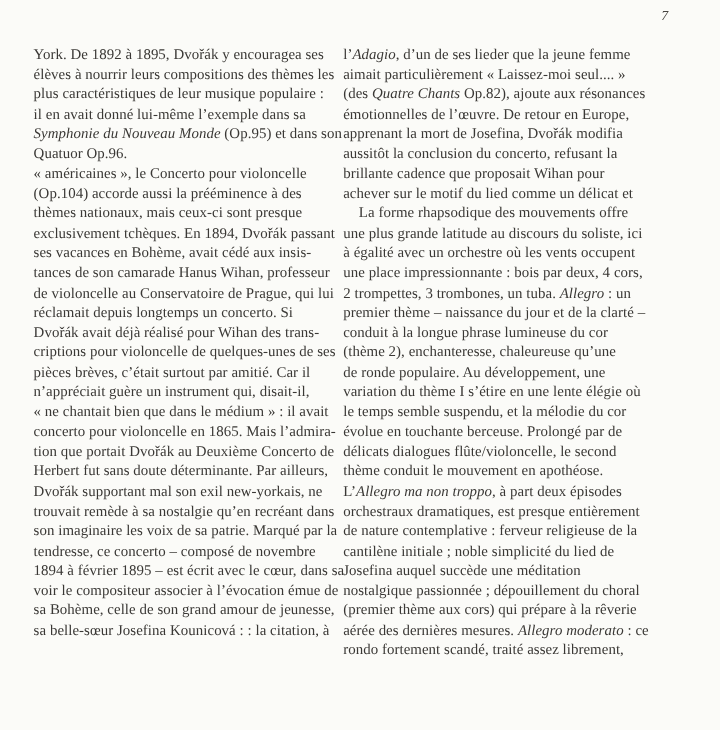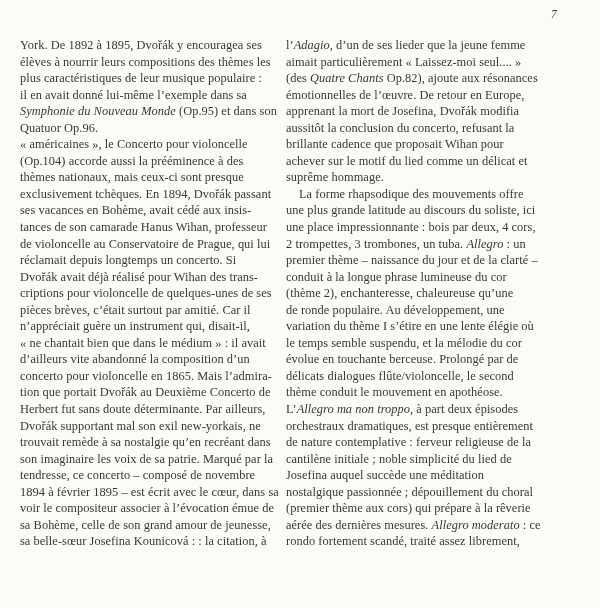--- a/index.html
+++ b/index.html
@@ -24,21 +24,21 @@
     font-style: italic;
     color: #45433f;
   }
   .col {
     position: absolute;
     top: 37px;
     font-size: 12.4px;
     line-height: 16.55px;
     letter-spacing: 0.05px;
   }
-  .col-left  { left: 20px;  width: 264px; }
+  .col-left  { left: 28px;  width: 264px; }
   .col-right { left: 286px; width: 282px; }
   .line {
     white-space: nowrap;
     height: 16.55px;
   }
   .line.indent { padding-left: 13px; }
   .line em { font-style: italic; }
 </style>
 </head>
 <body>
@@ -59,21 +59,20 @@
       <div class="line">exclusivement tchèques. En 1894, Dvořák passant</div>
       <div class="line">ses vacances en Bohème, avait cédé aux insis-</div>
       <div class="line">tances de son camarade Hanus Wihan, professeur</div>
       <div class="line">de violoncelle au Conservatoire de Prague, qui lui</div>
       <div class="line">réclamait depuis longtemps un concerto. Si</div>
       <div class="line">Dvořák avait déjà réalisé pour Wihan des trans-</div>
       <div class="line">criptions pour violoncelle de quelques-unes de ses</div>
       <div class="line">pièces brèves, c’était surtout par amitié. Car il</div>
       <div class="line">n’appréciait guère un instrument qui, disait-il,</div>
       <div class="line">« ne chantait bien que dans le médium » : il avait</div>
-      <div class="line">d’ailleurs vite abandonné la composition d’un</div>
       <div class="line">concerto pour violoncelle en 1865. Mais l’admira-</div>
       <div class="line">tion que portait Dvořák au Deuxième Concerto de</div>
       <div class="line">Herbert fut sans doute déterminante. Par ailleurs,</div>
       <div class="line">Dvořák supportant mal son exil new-yorkais, ne</div>
       <div class="line">trouvait remède à sa nostalgie qu’en recréant dans</div>
       <div class="line">son imaginaire les voix de sa patrie. Marqué par la</div>
       <div class="line">tendresse, ce concerto – composé de novembre</div>
       <div class="line">1894 à février 1895 – est écrit avec le cœur, dans sa</div>
       <div class="line">voir le compositeur associer à l’évocation émue de</div>
       <div class="line">sa Bohème, celle de son grand amour de jeunesse,</div>
@@ -82,23 +81,23 @@
 
   <div class="col col-right">
       <div class="line"><span>l’</span><em>Adagio</em><span>, d’un de ses lieder que la jeune femme</span></div>
       <div class="line">aimait particulièrement « Laissez-moi seul.... »</div>
       <div class="line"><span>(des </span><em>Quatre Chants</em><span> Op.82), ajoute aux résonances</span></div>
       <div class="line">émotionnelles de l’œuvre. De retour en Europe,</div>
       <div class="line">apprenant la mort de Josefina, Dvořák modifia</div>
       <div class="line">aussitôt la conclusion du concerto, refusant la</div>
       <div class="line">brillante cadence que proposait Wihan pour</div>
       <div class="line">achever sur le motif du lied comme un délicat et</div>
-      <div class="line">suprême hommage.</div>
       <div class="line indent">La forme rhapsodique des mouvements offre</div>
       <div class="line">une plus grande latitude au discours du soliste, ici</div>
+      <div class="line">à égalité avec un orchestre où les vents occupent</div>
       <div class="line">une place impressionnante : bois par deux, 4 cors,</div>
       <div class="line"><span>2 trompettes, 3 trombones, un tuba. </span><em>Allegro</em><span> : un</span></div>
       <div class="line">premier thème – naissance du jour et de la clarté –</div>
       <div class="line">conduit à la longue phrase lumineuse du cor</div>
       <div class="line">(thème 2), enchanteresse, chaleureuse qu’une</div>
       <div class="line">de ronde populaire. Au développement, une</div>
       <div class="line">variation du thème I s’étire en une lente élégie où</div>
       <div class="line">le temps semble suspendu, et la mélodie du cor</div>
       <div class="line">évolue en touchante berceuse. Prolongé par de</div>
       <div class="line">délicats dialogues flûte/violoncelle, le second</div>

